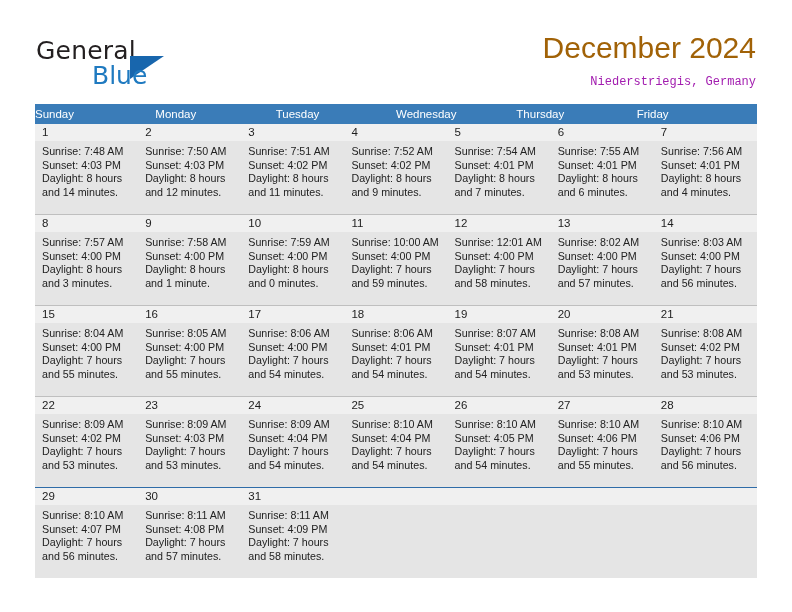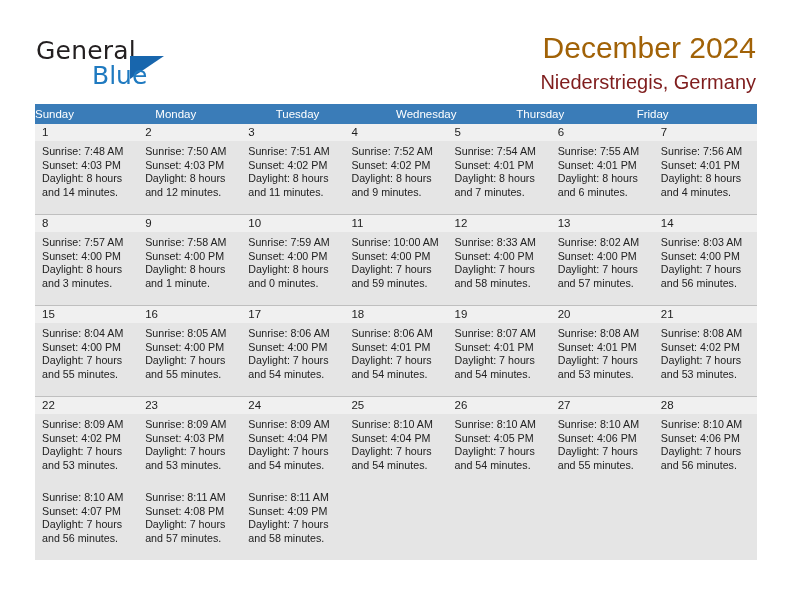--- a/index.html
+++ b/index.html
@@ -72,26 +72,26 @@
     text-align: right;
   }
   .cal-title {
     font-size: 30px;
     font-weight: 400;
     color: #a16207;
     line-height: 36px;
     font-family: "Liberation Sans", sans-serif;
   }
   .cal-subtitle {
-    font-size: 20px;
+    font-size: 12px;
     font-weight: 400;
-    color: #7f1d1d;
+    color: #a21caf;
     line-height: 20px;
     margin-top: 6px;
-    font-family: Liberation Sans, sans-serif;
+    font-family: Liberation Mono, monospace;
   }
 
   
   .calendar {
     position: absolute;
     left: 35px;
     top: 104px;
     width: 722px;
   }
   .dow-row {
@@ -265,21 +265,21 @@
               <div class="line">Daylight: 8 hours</div>
               <div class="line">and 0 minutes.</div>
             </div>
             <div class="cell">
               <div class="line">Sunrise: 10:00 AM</div>
               <div class="line">Sunset: 4:00 PM</div>
               <div class="line">Daylight: 7 hours</div>
               <div class="line">and 59 minutes.</div>
             </div>
             <div class="cell">
-              <div class="line">Sunrise: 8:33 AM</div>
+              <div class="line">Sunrise: 12:01 AM</div>
               <div class="line">Sunset: 4:00 PM</div>
               <div class="line">Daylight: 7 hours</div>
               <div class="line">and 58 minutes.</div>
             </div>
             <div class="cell">
               <div class="line">Sunrise: 8:02 AM</div>
               <div class="line">Sunset: 4:00 PM</div>
               <div class="line">Daylight: 7 hours</div>
               <div class="line">and 57 minutes.</div>
             </div>
@@ -395,20 +395,29 @@
             </div>
             <div class="cell">
               <div class="line">Sunrise: 8:10 AM</div>
               <div class="line">Sunset: 4:06 PM</div>
               <div class="line">Daylight: 7 hours</div>
               <div class="line">and 56 minutes.</div>
             </div>
           </div>
         </div>
         <div class="week last">
+          <div class="numbers">
+            <div class="num">29</div>
+            <div class="num">30</div>
+            <div class="num">31</div>
+            <div class="num"></div>
+            <div class="num"></div>
+            <div class="num"></div>
+            <div class="num"></div>
+          </div>
           <div class="bodies">
             <div class="cell">
               <div class="line">Sunrise: 8:10 AM</div>
               <div class="line">Sunset: 4:07 PM</div>
               <div class="line">Daylight: 7 hours</div>
               <div class="line">and 56 minutes.</div>
             </div>
             <div class="cell">
               <div class="line">Sunrise: 8:11 AM</div>
               <div class="line">Sunset: 4:08 PM</div>

